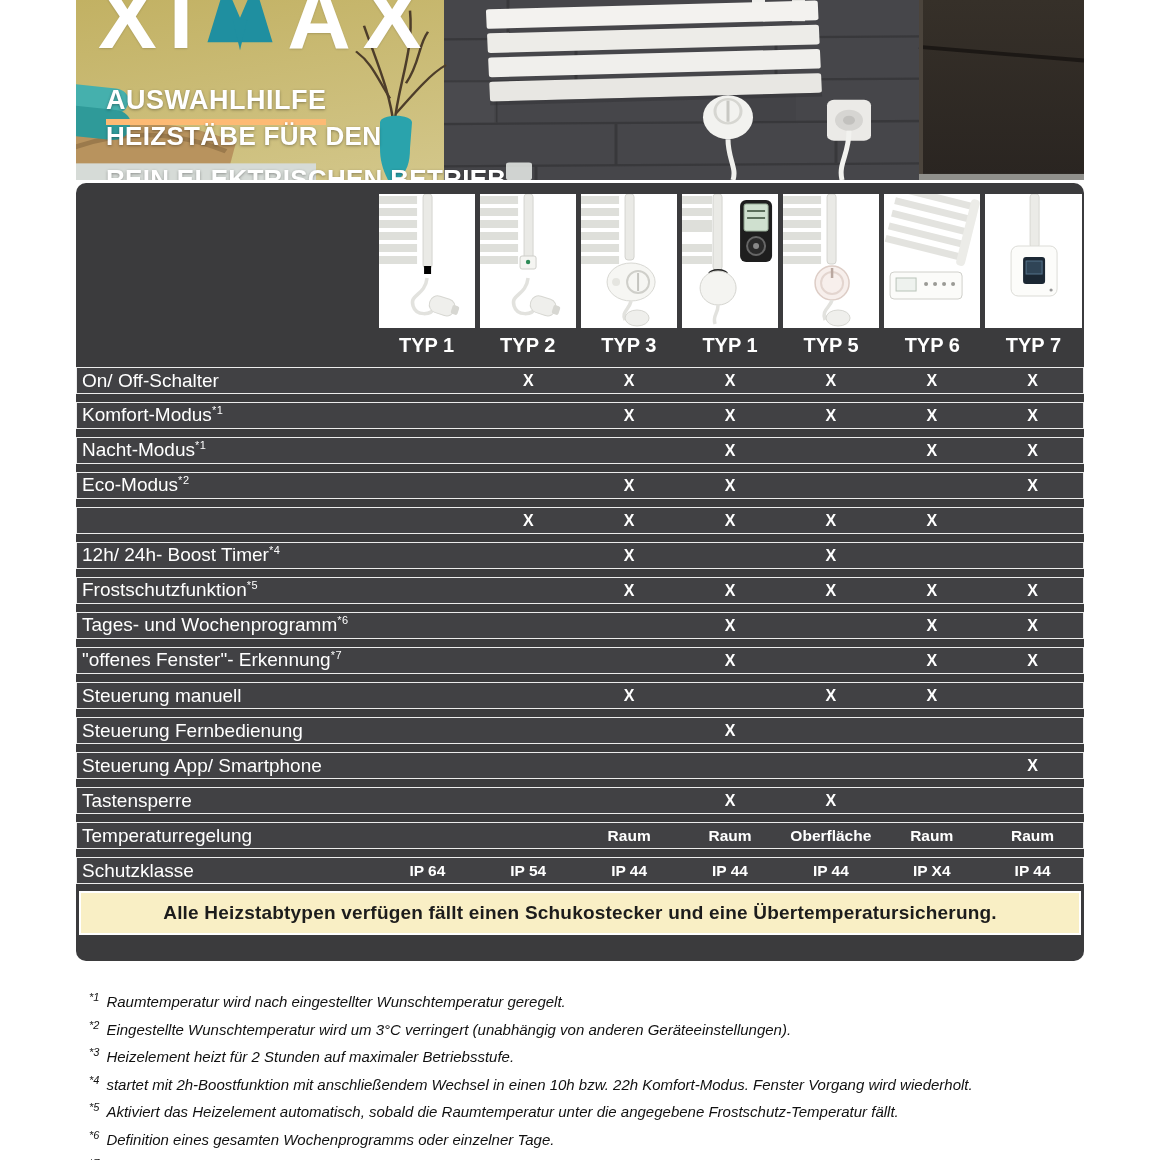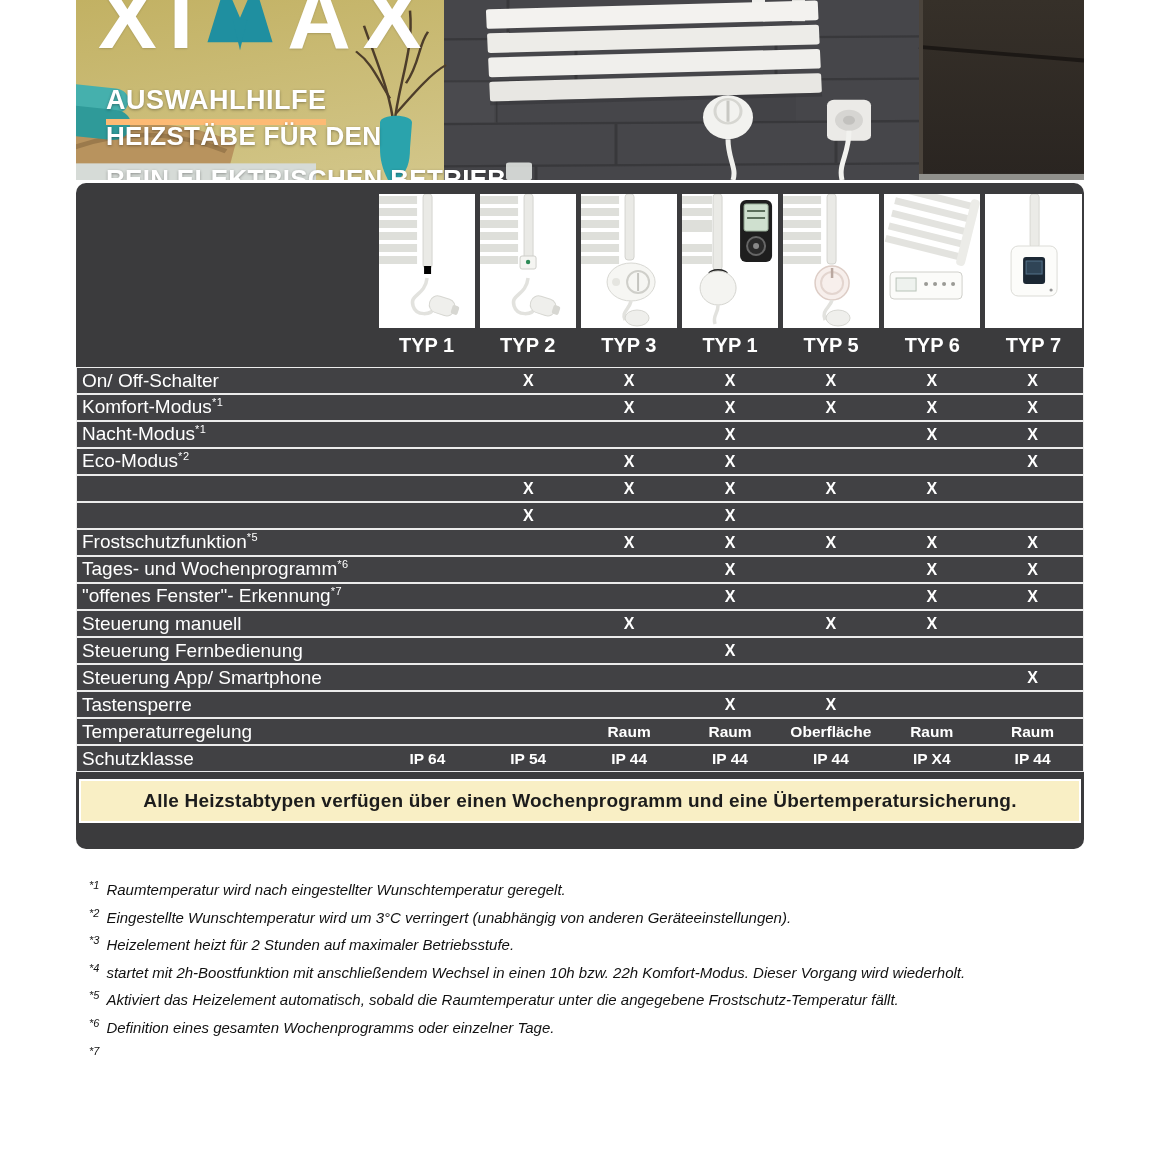--- a/index.html
+++ b/index.html
@@ -24,21 +24,21 @@
   .t1{top:121px;}
   .t2{top:164px;}
 
   
   .table-wrap{margin-top:3px;background:var(--table-bg,#3b3b3d);padding:11px 0 26px 0;border-radius:10px;}
   .grid{display:grid;grid-template-columns:300px repeat(7,1fr);}
   .type-cell{padding:0 2.5px;}
   .type-img{height:134px;background:#fff;overflow:hidden;}
   .type-img svg{display:block;width:100%;height:100%;}
   .type-label{text-align:center;color:#fff;font-weight:bold;font-size:20px;padding:6px 0 2px 0;}
-  .rows{margin-top:8px;display:flex;flex-direction:column;gap:0;}
+  .rows{margin-top:8px;display:flex;flex-direction:column;gap:8px;}
   .frow{display:grid;grid-template-columns:300px repeat(7,1fr);align-items:center;height:27px;
     background:var(--row-bg,#414144);border:1.5px solid #ececec;box-sizing:border-box;}
   .rlabel{color:#fff;font-size:19px;padding-left:5px;white-space:nowrap;overflow:hidden;}
   .rlabel sup{font-size:11px;letter-spacing:.5px;}
   .cell{text-align:center;color:#fff;font-weight:bold;font-size:16px;}
   .cell.val{font-size:15.5px;}
   .banner{margin:7px 3px 0 3px;background:var(--banner-bg,#f9efc5);border:2px solid #fff;
     height:40px;display:flex;align-items:center;justify-content:center;}
   .banner span{font-weight:bold;font-size:19px;color:#1c1c1c;letter-spacing:.2px;}
 
@@ -330,20 +330,21 @@
         <div class="frow">
           <div class="cell"></div>
           <div class="cell"></div>
           <div class="cell">X</div>
           <div class="cell">X</div>
           <div class="cell">X</div>
           <div class="cell">X</div>
           <div class="cell">X</div>
         </div>
         <div class="frow">
+          <div class="rlabel">12h/ 24h- Boost Timer<sup>*4</sup></div>
           <div class="cell"></div>
           <div class="cell"></div>
           <div class="cell">X</div>
           <div class="cell"></div>
           <div class="cell">X</div>
           <div class="cell"></div>
           <div class="cell"></div>
         </div>
         <div class="frow">
           <div class="rlabel">Frostschutzfunktion<sup>*5</sup></div>
@@ -430,26 +431,26 @@
           <div class="cell val">IP 64</div>
           <div class="cell val">IP 54</div>
           <div class="cell val">IP 44</div>
           <div class="cell val">IP 44</div>
           <div class="cell val">IP 44</div>
           <div class="cell val">IP X4</div>
           <div class="cell val">IP 44</div>
         </div>
       </div>
     <div class="banner">
-      <span>Alle Heizstabtypen verfügen über einen Wochenprogramm und eine Übertemperatursicherung.</span>
+      <span>Alle Heizstabtypen verfügen fällt einen Schukostecker und eine Übertemperatursicherung.</span>
     </div>
   </section>
 
   <section class="footnotes" id="footnotes">
       <div class="fn"><sup>*1</sup><span>Raumtemperatur wird nach eingestellter Wunschtemperatur geregelt.</span></div>
       <div class="fn"><sup>*2</sup><span>Eingestellte Wunschtemperatur wird um 3°C verringert (unabhängig von anderen Geräteeinstellungen).</span></div>
       <div class="fn"><sup>*3</sup><span>Heizelement heizt für 2 Stunden auf maximaler Betriebsstufe.</span></div>
-      <div class="fn"><sup>*4</sup><span>startet mit 2h-Boostfunktion mit anschließendem Wechsel in einen 10h bzw. 22h Komfort-Modus. Dieser Vorgang wird wiederholt.</span></div>
+      <div class="fn"><sup>*4</sup><span>startet mit 2h-Boostfunktion mit anschließendem Wechsel in einen 10h bzw. 22h Komfort-Modus. Fenster Vorgang wird wiederholt.</span></div>
       <div class="fn"><sup>*5</sup><span>Aktiviert das Heizelement automatisch, sobald die Raumtemperatur unter die angegebene Frostschutz-Temperatur fällt.</span></div>
       <div class="fn"><sup>*6</sup><span>Definition eines gesamten Wochenprogramms oder einzelner Tage.</span></div>
       <div class="fn"><sup>*7</sup></div>
     </section>
 </div>
 
 </body></html>

